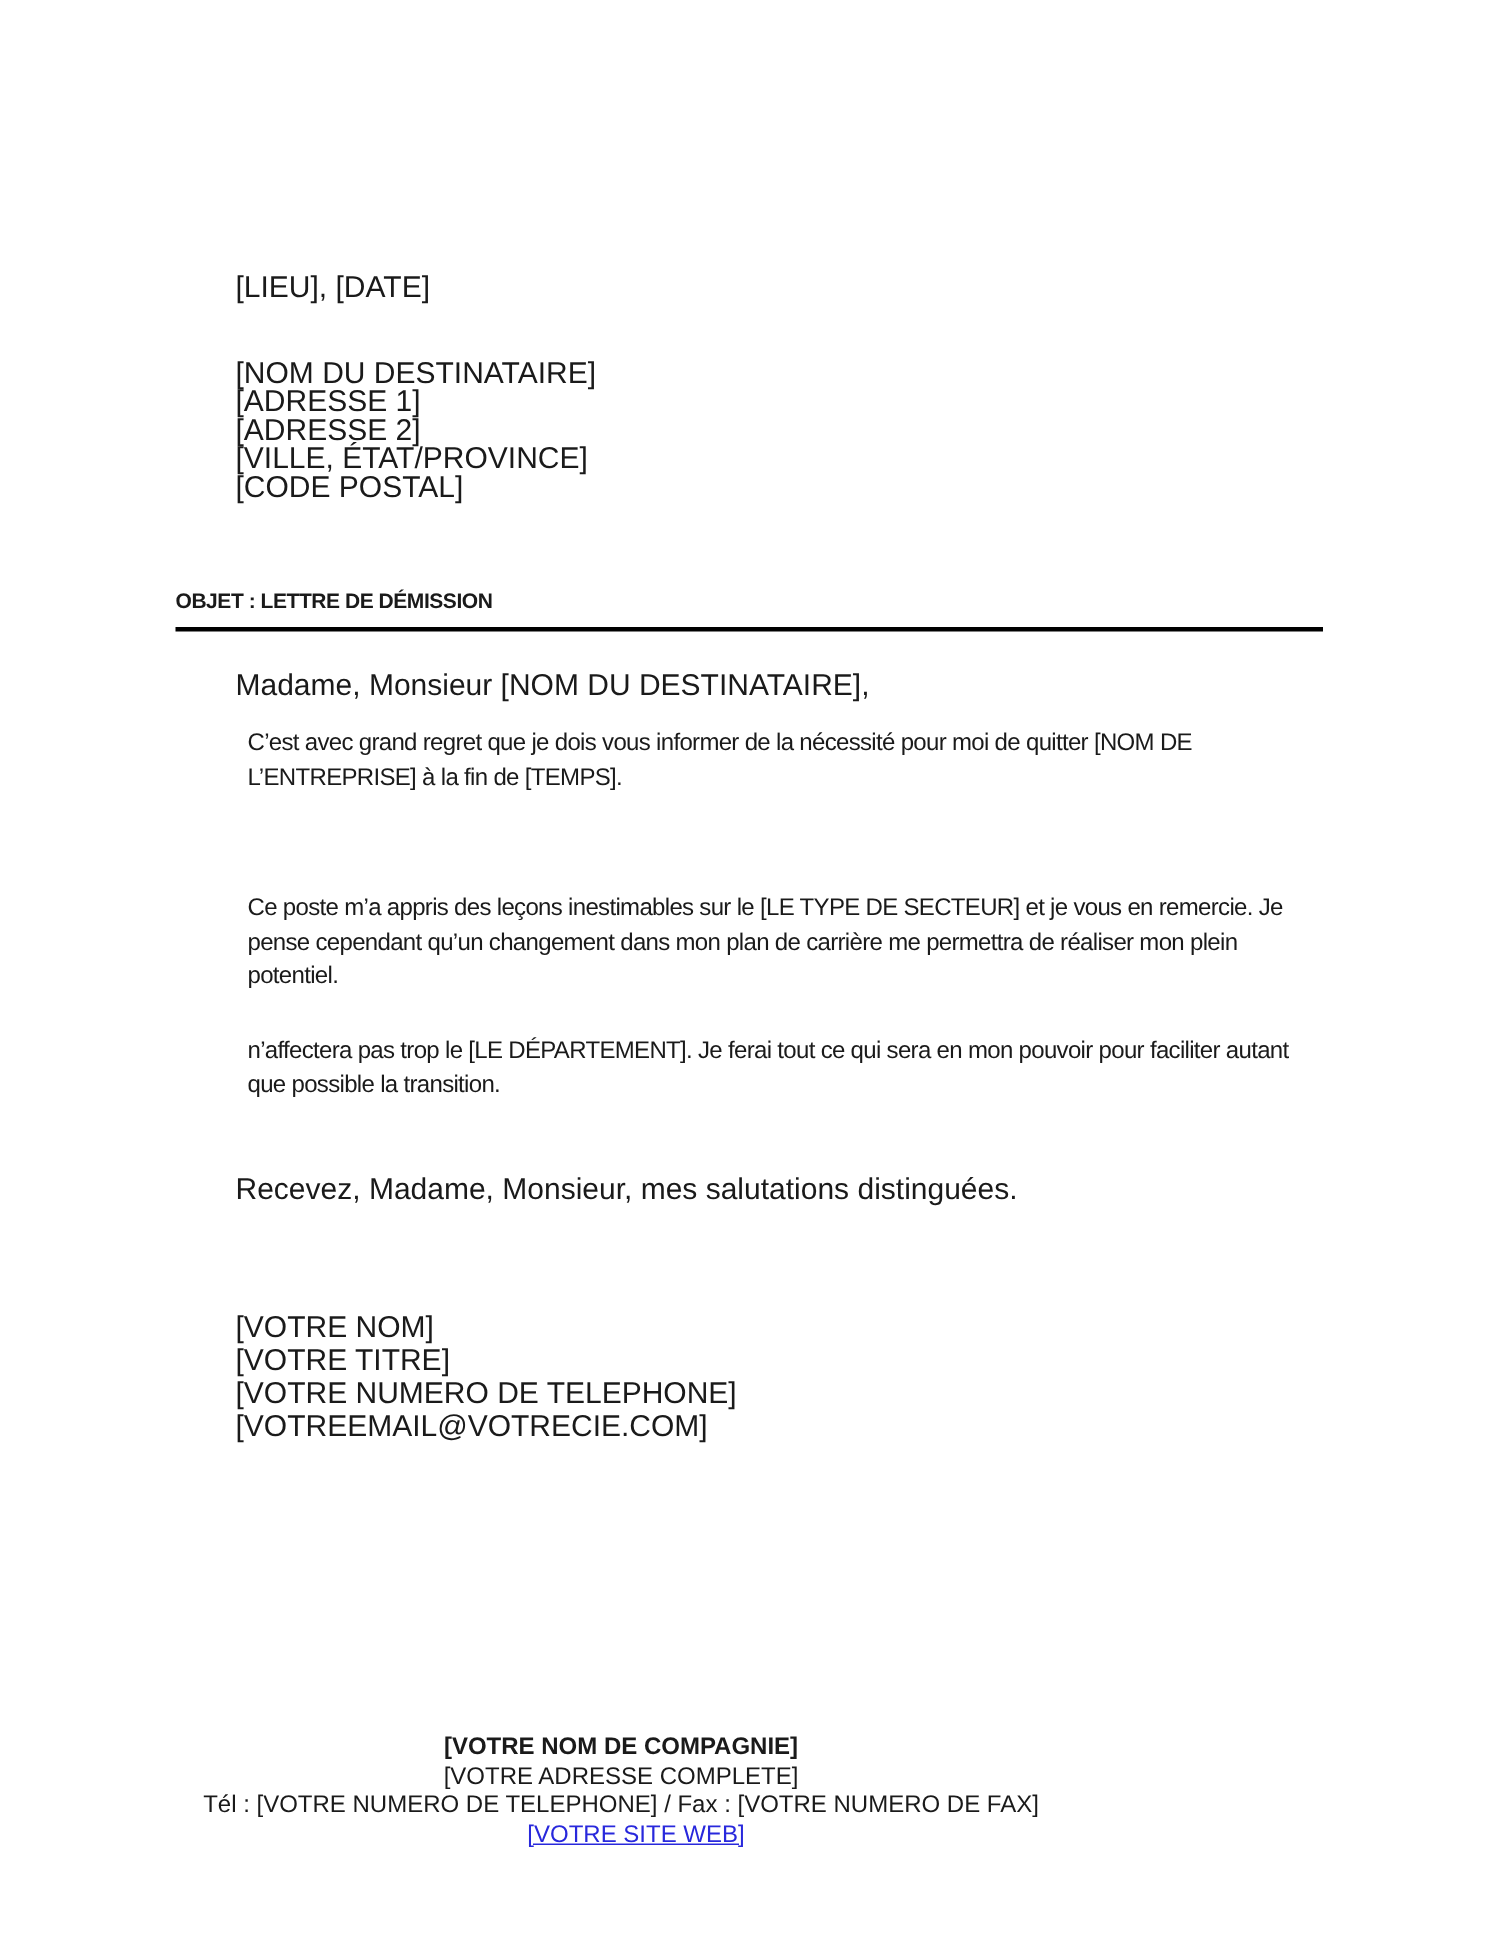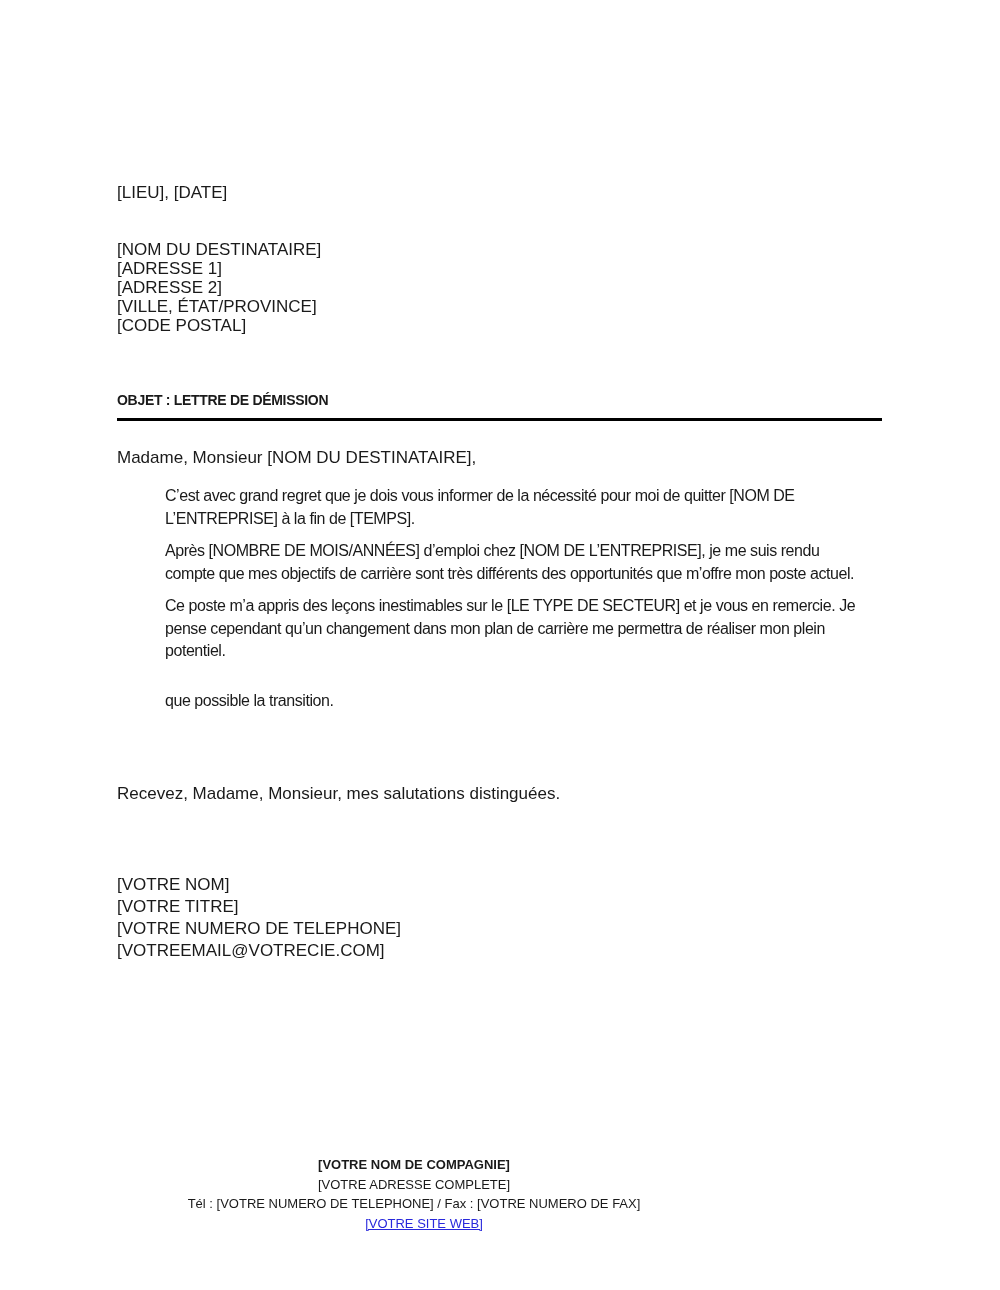--- a/index.html
+++ b/index.html
@@ -13,21 +13,21 @@
     position:relative;
     width:1000px;
     height:1290px;
     background:var(--page-bg);
     font-family:"Liberation Sans","DejaVu Sans",sans-serif;
     color:var(--text-color);
     overflow:hidden;
   }
   .abs{position:absolute;}
   
-  .reg{font-size:17px;line-height:19px;}
+  .reg{font-size:20px;line-height:19px;margin-left:40px;}
   .date-line{left:117px;top:183px;}
   .recipient{left:117px;top:240px;}
   .recipient div{line-height:19px;}
   .subject{
     left:117px;top:390px;
     font-size:14px;font-weight:bold;letter-spacing:-0.3px;
     line-height:20px;
   }
   .rule{
     left:117px;top:418px;width:765px;height:3px;
@@ -45,21 +45,21 @@
   }
   .p1{top:485px;}
   .p2{top:540px;}
   .p3{top:595px;}
   .p4{top:690px;}
   .closing{left:117px;top:784px;}
   .signature{left:117px;top:874px;}
   .signature div{line-height:22px;}
   .footer{
     left:0;top:1155px;width:828px;
-    text-align:center;font-size:13px;
+    text-align:center;font-size:16px;
   }
   .footer div{line-height:19.5px;}
   .footer .company{font-weight:bold;}
   .weblink{
     color:var(--link-color);
     text-decoration:underline;
     cursor:pointer;
     padding-left:20px;
   }
 </style>
@@ -81,32 +81,29 @@
   <div class="abs subject">OBJET : LETTRE DE DÉMISSION</div>
   <div class="abs rule"></div>
 
   <div class="abs reg salutation">Madame, Monsieur [NOM DU DESTINATAIRE],</div>
 
   <div class="abs para p1">
     <div>C’est avec grand regret que je dois vous informer de la nécessité pour moi de quitter [NOM DE</div>
     <div>L’ENTREPRISE] à la fin de [TEMPS].</div>
   </div>
 
-  <div class="abs para p2">
-    <div>Après [NOMBRE DE MOIS/ANNÉES] d’emploi chez [NOM DE L’ENTREPRISE], je me suis rendu</div>
-    <div>compte que mes objectifs de carrière sont très différents des opportunités que m’offre mon poste actuel.</div>
-  </div>
 
   <div class="abs para p3">
     <div>Ce poste m’a appris des leçons inestimables sur le [LE TYPE DE SECTEUR] et je vous en remercie. Je</div>
     <div>pense cependant qu’un changement dans mon plan de carrière me permettra de réaliser mon plein</div>
     <div>potentiel.</div>
   </div>
 
   <div class="abs para p4">
+    <div>n’affectera pas trop le [LE DÉPARTEMENT]. Je ferai tout ce qui sera en mon pouvoir pour faciliter autant</div>
     <div>que possible la transition.</div>
   </div>
 
   <div class="abs reg closing">Recevez, Madame, Monsieur, mes salutations distinguées.</div>
 
   <div class="abs reg signature">
     <div>[VOTRE NOM]</div>
     <div>[VOTRE TITRE]</div>
     <div>[VOTRE NUMERO DE TELEPHONE]</div>
     <div>[VOTREEMAIL@VOTRECIE.COM]</div>

